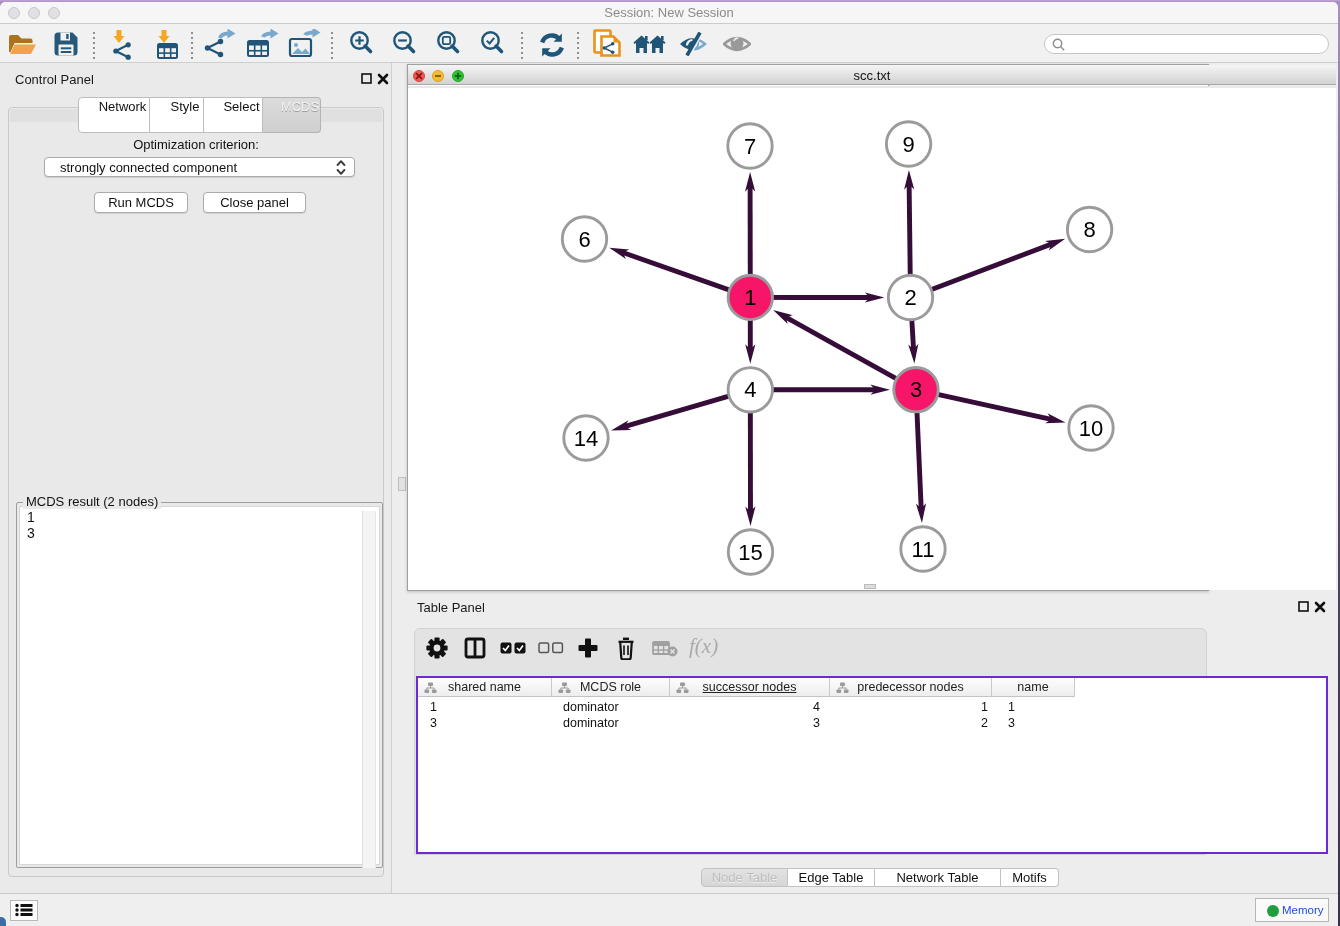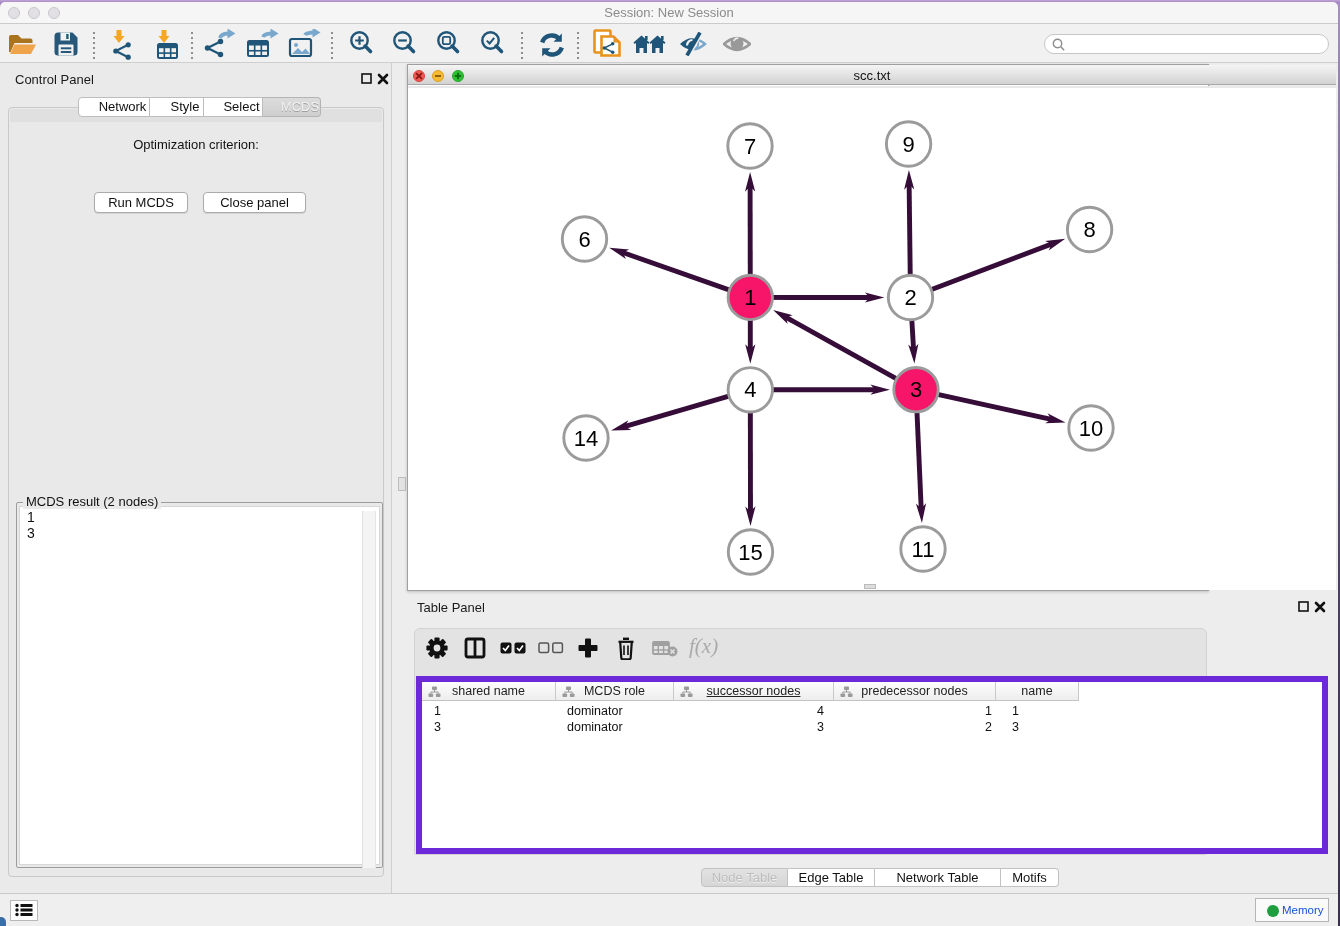--- a/index.html
+++ b/index.html
@@ -14,21 +14,21 @@
 #titletext { position:absolute; top:3px; left:0; width:1338px; text-align:center; font-size:13px; color:#8b8b8b; }
 
 #toolbar { left:0; top:23px; width:1338px; height:40px; background:#f1f1f1; border-top:1px solid #cbcbcb; border-bottom:1px solid #cfcfcf; }
 .tsep { position:absolute; top:8px; height:28px; width:2px; background:repeating-linear-gradient(#8e8e8e 0 2px, rgba(0,0,0,0) 2px 5px); }
 .ticon { position:absolute; top:3px; }
 #searchbox { position:absolute; left:1044px; top:10px; width:285px; height:20px; background:#fff; border:1px solid #c6c6c6; border-radius:10px; }
 
 #cp { left:0; top:63px; width:392px; height:830px; background:#eaeaea; border-right:1px solid #cfcfcf; }
 #cp-title { position:absolute; left:15px; top:9px; font-size:13px; color:#1a1a1a; }
 #cp-tabs { position:absolute; left:78px; top:34px; height:19px; display:flex; font-size:13px; }
-.cptab { border:1px solid #bdbdbd; border-left:none; background:#fff; color:#111; text-align:center; line-height:17px; height:20px;padding-left:17px; }
+.cptab { border:1px solid #bdbdbd; border-left:none; background:#fff; color:#111; text-align:center; line-height:17px; height:36px;padding-left:17px; }
 .cptab.first { border-left:1px solid #bdbdbd; border-radius:4px 0 0 4px; }
 .cptab.sel { background:linear-gradient(#dcdcdc,#cfcfcf); color:#f3f3f3; text-shadow:0 1px 0 #9e9e9e; border-radius:0 4px 4px 0; border-color:#b4b4b4; }
 #cp-pane { position:absolute; left:8px; top:44px; width:376px; height:770px; background:#e9e9e9; border:1px solid #c9c9c9; border-radius:4px; }
 #cp-inner-top { position:absolute; left:1px; top:1px; width:372px; height:13px; background:#e0e0e0; border-radius:3px 3px 0 0; }
 #opt-label { position:absolute; left:0; top:74px; width:392px; text-align:center; font-size:13px; color:#111; }
 #opt-select { position:absolute; left:44px; top:94px; width:311px; height:20px; background:#fff; border:1px solid #ababab; border-radius:4px; box-shadow:0 1px 1px rgba(0,0,0,.12); }
 #opt-select span { position:absolute; left:15px; top:2px; font-size:13px; color:#111; }
 .btn { position:absolute; top:129px; height:21px; background:#fff; border:1px solid #ababab; border-radius:4px; font-size:13px; color:#111; text-align:center; line-height:19px; box-shadow:0 1px 1px rgba(0,0,0,.10); }
 
 #mcds-group { position:absolute; left:16px; top:439px; width:367px; height:366px; border:1px solid #9d9d9d; border-radius:2px; }
@@ -45,21 +45,21 @@
 #nw-title-text { position:absolute; top:3px; width:928px; text-align:center; font-size:13px; color:#111; }
 .mdot { position:absolute; top:5px; width:12px; height:12px; border-radius:50%; }
 .mdot svg { display:block; margin:0; }
 #nw-canvas { position:absolute; left:0; top:23px; width:928px; height:502px; background:#fff; }
 #nw-resize { position:absolute; left:456px; bottom:1px; width:12px; height:5px; background:#ddd; border:1px solid #bbb; }
 
 #tp-title { left:417px; top:600px; font-size:13px; color:#1a1a1a; }
 #tp-float { left:1298px; top:601px; }
 #tp-close { left:1314px; top:601px; }
 #tp-box { left:414px; top:628px; width:793px; height:227px; background:#e3e3e3; border:1px solid #d2d2d2; border-radius:6px 6px 2px 2px; }
-#tp-table { position:absolute; left:1px; top:47px; width:912px; height:178px; background:#fff; border:6px solid #6d28d9; }
+#tp-table { position:absolute; left:1px; top:47px; width:912px; height:178px; background:#fff; border:2px solid #6d28d9; }
 .th { position:absolute; top:0; height:19px; background:linear-gradient(#fdfdfd,#ededed); border-right:1px solid #c9c9c9; border-bottom:1px solid #c3c3c3; font-size:12.5px; color:#222; text-align:center; line-height:19px; }
 .td { position:absolute; font-size:12.5px; color:#111; height:16px; line-height:16px; }
 
 #bt-tabs { left:694px; top:868px; height:19px; display:flex; font-size:13px; }
 .bttab { border:1px solid #c2c2c2; border-left:none; background:#fff; color:#111; text-align:center; line-height:17px; height:19px; }
 .bttab.first { border-left:1px solid #c2c2c2; border-radius:4px 0 0 4px; background:linear-gradient(#e2e2e2,#d6d6d6); color:#bdbdbd; text-shadow:0 1px 0 #f2f2f2;margin-left:7px; }
 .bttab.last { border-radius:0 4px 4px 0; }
 
 #statusbar { left:0; top:893px; width:1338px; height:33px; background:#efefef; border-top:1px solid #c9c9c9; }
 #status-list { position:absolute; left:10px; top:6px; width:28px; height:21px; background:#fdfdfd; border:1px solid #b9b9b9; }
@@ -223,20 +223,27 @@
   <div id="cp-pane">
       <div id="cp-inner-top"></div>
     </div>
   <div id="cp-tabs">
     <div class="cptab first" style="width:72px">Network</div>
     <div class="cptab" style="width:54px">Style</div>
     <div class="cptab" style="width:59px">Select</div>
     <div class="cptab sel" style="width:58px">MCDS</div>
   </div>
   <div id="opt-label">Optimization criterion:</div>
+  <div id="opt-select">
+      <span>strongly connected component</span>
+    <svg width="10" height="15" style="position:absolute;right:8px;top:2px" viewBox="0 0 10 15">
+        <path d="M1.6 5 L5 1.2 L8.4 5" fill="none" stroke="#3c3c3c" stroke-width="1.9" stroke-linecap="round" stroke-linejoin="round"></path>
+        <path d="M1.6 10 L5 13.8 L8.4 10" fill="none" stroke="#3c3c3c" stroke-width="1.9" stroke-linecap="round" stroke-linejoin="round"></path>
+      </svg>
+  </div>
   <div class="btn" style="left:94px;width:94px;">Run MCDS</div>
   <div class="btn" style="left:203px;width:103px;">Close panel</div>
   <div id="mcds-group">
     <div id="mcds-white">
         <div id="mcds-scroll"></div>
         <div id="mcds-text">1<br>3</div>
       </div>
     <div id="mcds-label">MCDS result (2 nodes)</div>
   </div>
 </div>

